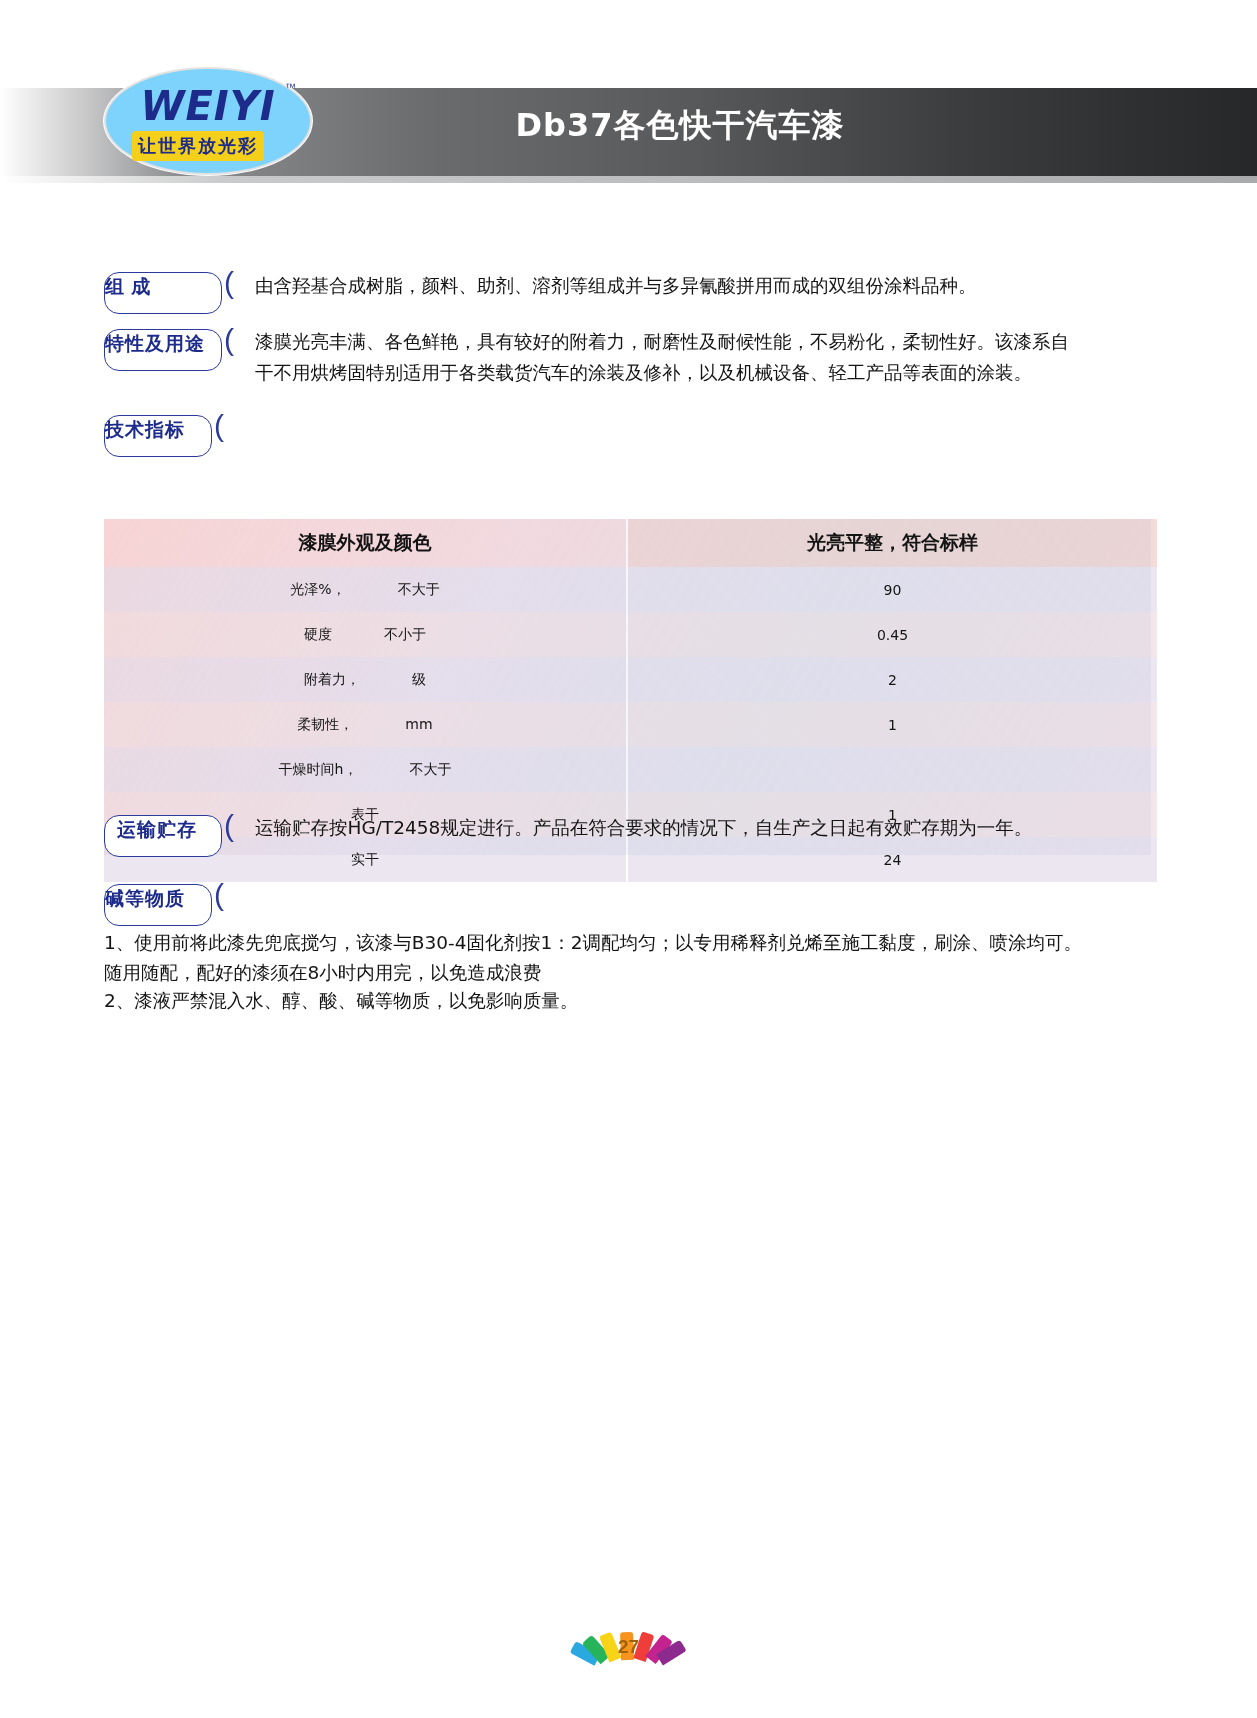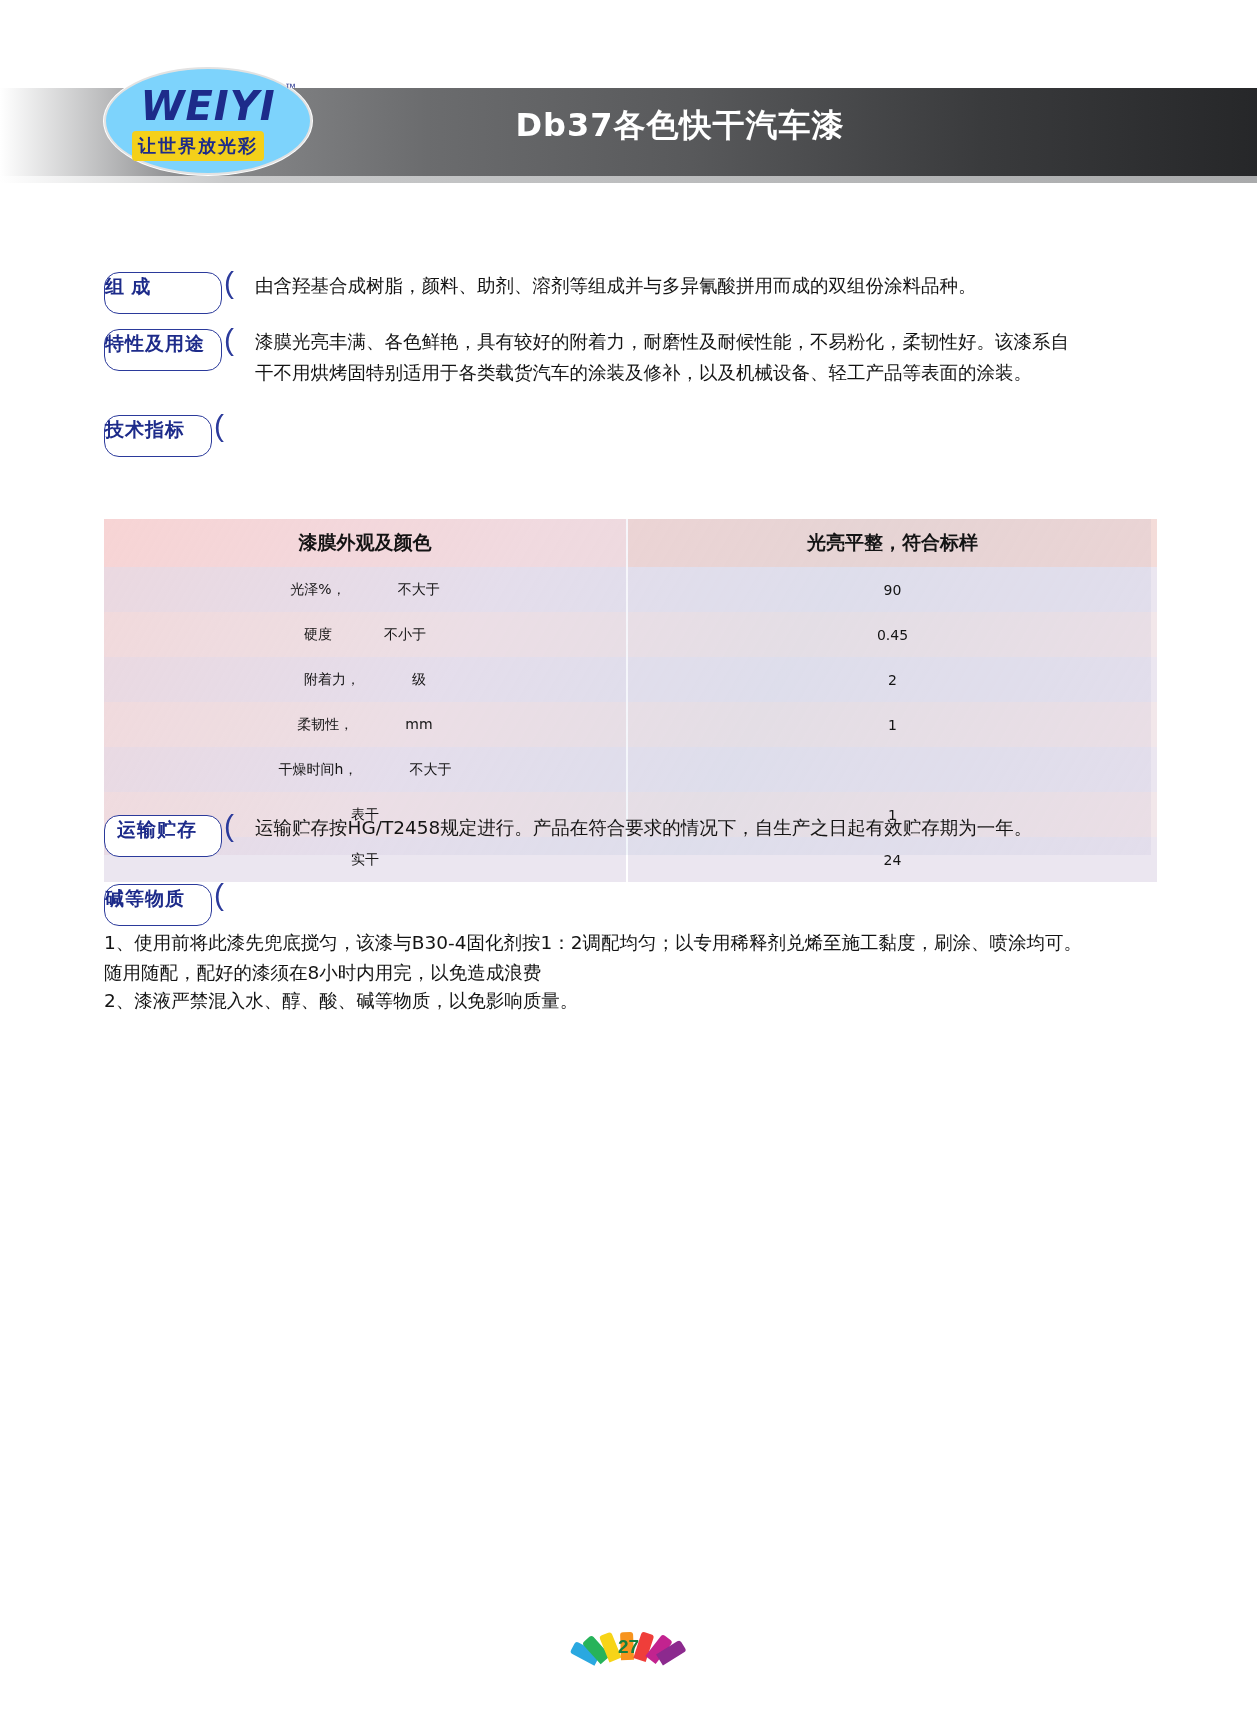--- a/index.html
+++ b/index.html
@@ -201,21 +201,21 @@
     transform-origin: 50% 100%;
     border-radius: 3px 3px 0 0;
   }
   .page-num {
     position: absolute;
     left: 0;
     top: 16px;
     width: 80px;
     text-align: center;
     font-size: 19px;
-    color: #15803d;
+    color: #a16207;
     font-weight: bold;
     z-index: 5;
   }
 </style>
 </head>
 <body>
 
 <div class="page">
 
   <div class="header"></div>

